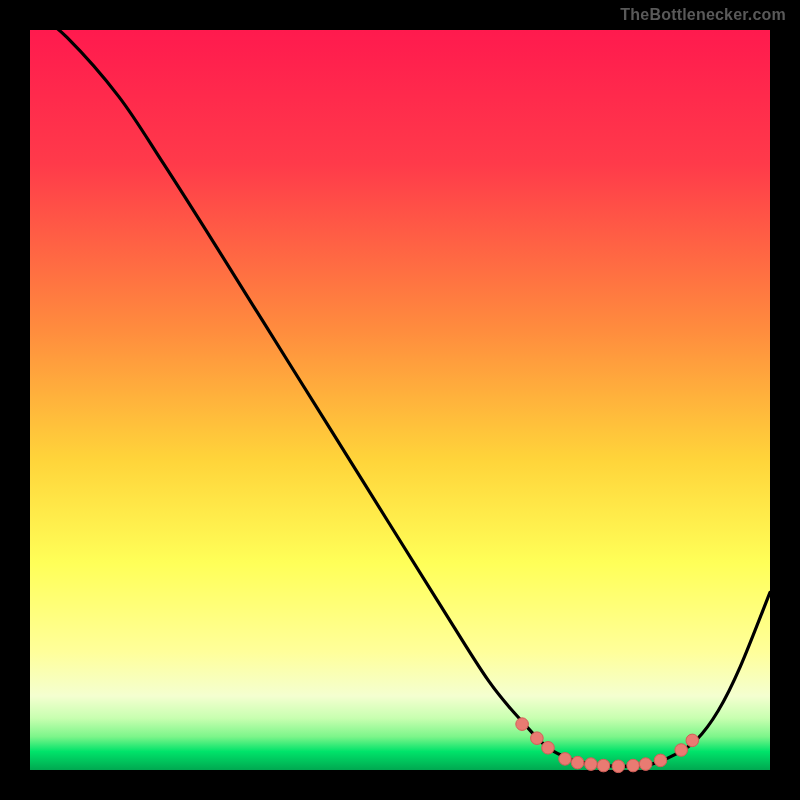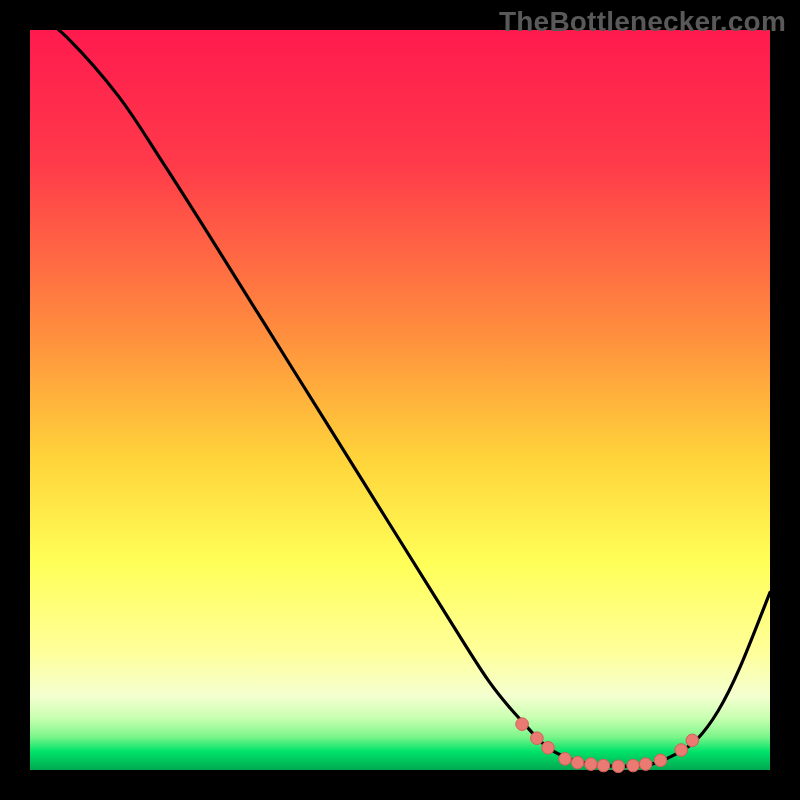--- a/index.html
+++ b/index.html
@@ -14,21 +14,21 @@
   .stage {
     position: relative;
     width: 800px;
     height: 800px;
     background: #000;
   }
   .watermark {
     position: absolute;
     top: 6px;
     right: 14px;
-    font-size: 28px;
+    font-size: 16px;
     font-weight: 600;
     color: #595959;
     letter-spacing: 0.2px;
     z-index: 20;
   }
   .plot {
     position: absolute;
     left: 30px;
     top: 30px;
     width: 740px;

